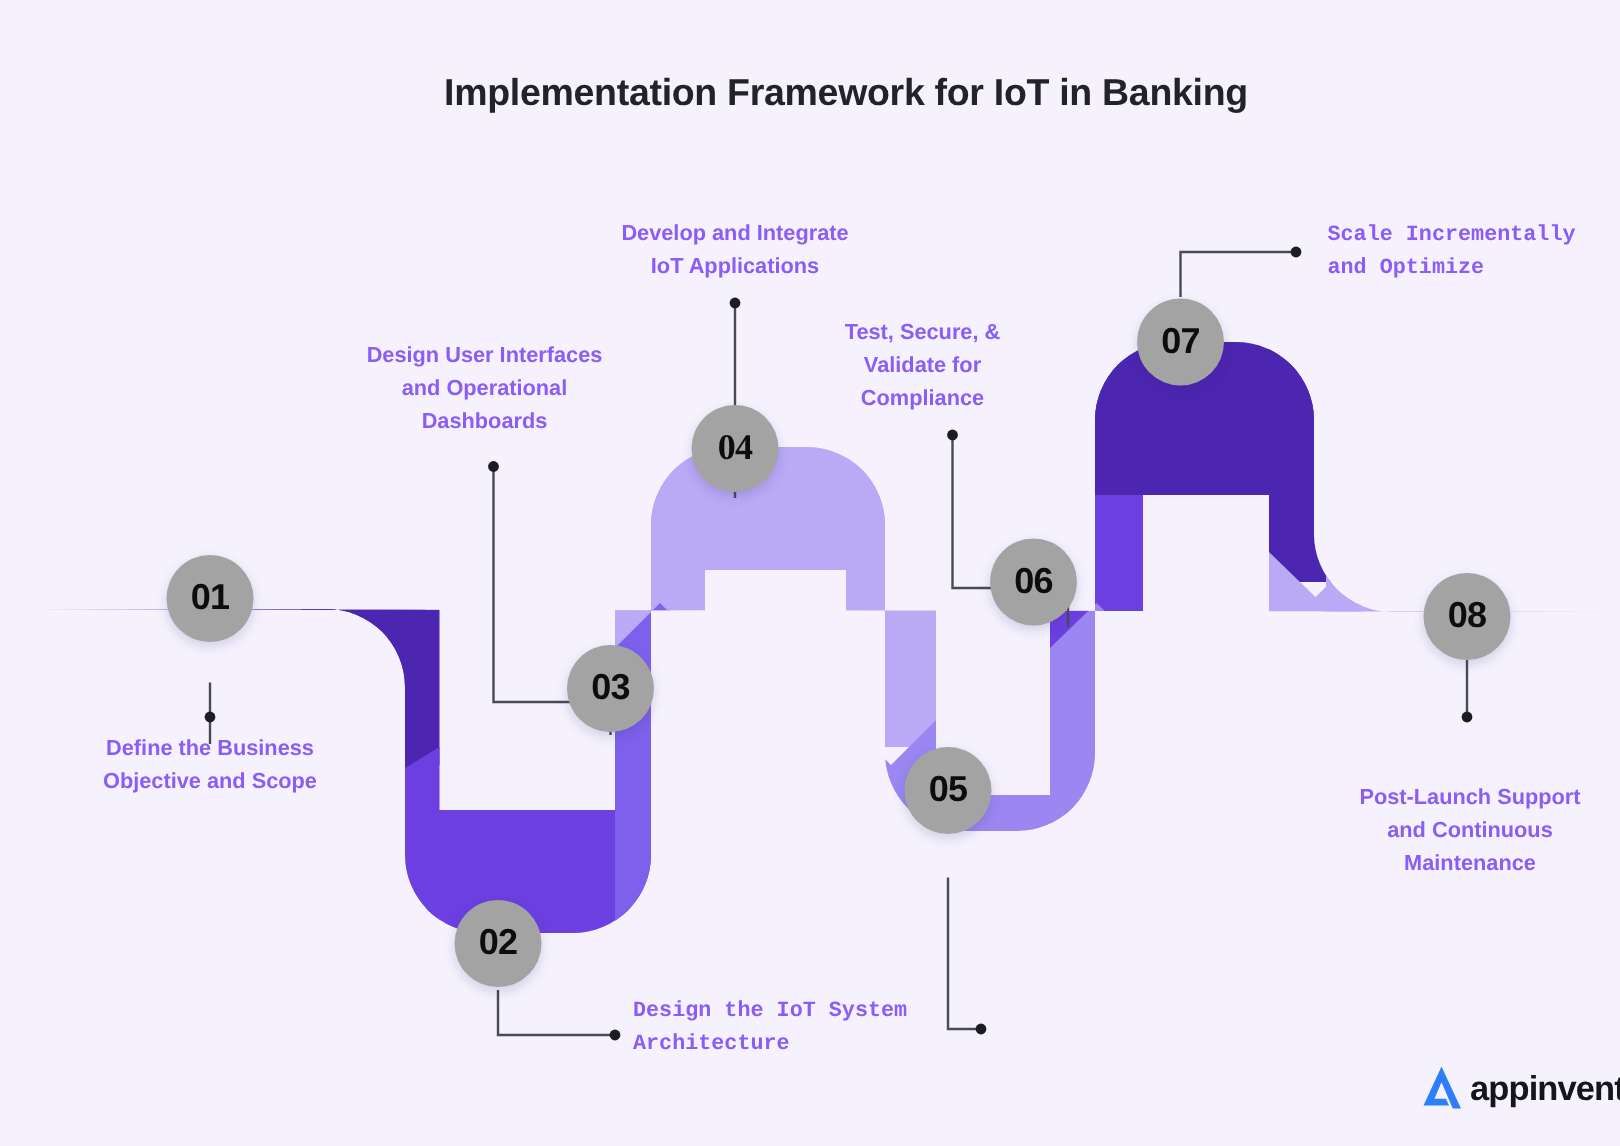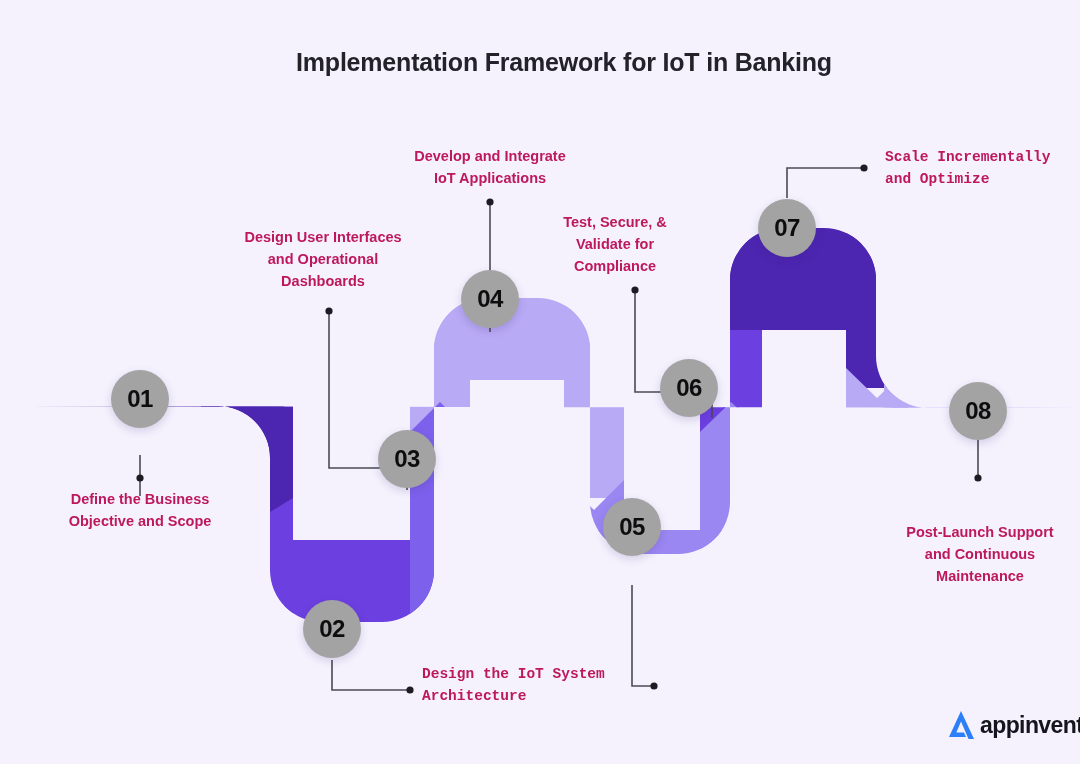--- a/index.html
+++ b/index.html
@@ -50,21 +50,21 @@
     justify-content: center;
     font-size: 24px;
     font-weight: bold;
     color: #0d0d0f;
     letter-spacing: -0.5px;
   }
   .step-label {
     position: absolute;
     font-size: 14.5px;
     font-weight: bold;
-    color: #be185d;
+    color: #8b5cf6;
     line-height: 1.5;
   }
   .step-label.c { text-align: center; }
   .step-label.l { text-align: left; font-family: Liberation Mono, monospace; }
   .logo {
     position: absolute;
     left: 922px;
     top: 709px;
     display: flex;
     align-items: center;
@@ -170,21 +170,21 @@
       <circle cx="630" cy="686" r="3.6"></circle>
       <circle cx="611" cy="290" r="3.6"></circle>
       <circle cx="840" cy="168" r="3.6"></circle>
       <circle cx="954" cy="478" r="3.6"></circle>
     </g>
   </svg>
 
   <div class="step-circle" style="left:87px;  top:370px;">01</div>
   <div class="step-circle" style="left:279px; top:600px;">02</div>
   <div class="step-circle" style="left:354px; top:430px;">03</div>
-  <div class="step-circle" style="left:437px; top:270px;">04</div>
+  <div class="step-circle" style="left:437px; top:270px;font-family:Liberation Serif, serif;">04</div>
   <div class="step-circle" style="left:579px; top:498px;">05</div>
   <div class="step-circle" style="left:636px; top:359px;">06</div>
   <div class="step-circle" style="left:734px; top:199px;">07</div>
   <div class="step-circle" style="left:925px; top:382px;">08</div>
 
   <div class="step-label c" style="left:6px;   top:489px; width:220px;">Define the Business<br>Objective and Scope</div>
   <div class="step-label l" style="left:398px; top:664px; width:210px;">Design the IoT System<br>Architecture</div>
   <div class="step-label c" style="left:193px; top:227px; width:212px;">Design User Interfaces<br>and Operational<br>Dashboards</div>
   <div class="step-label c" style="left:360px; top:146px; width:212px;">Develop and Integrate<br>IoT Applications</div>
   <div class="step-label c" style="left:512px; top:212px; width:158px;">Test, Secure, &amp;<br>Validate for<br>Compliance</div>

